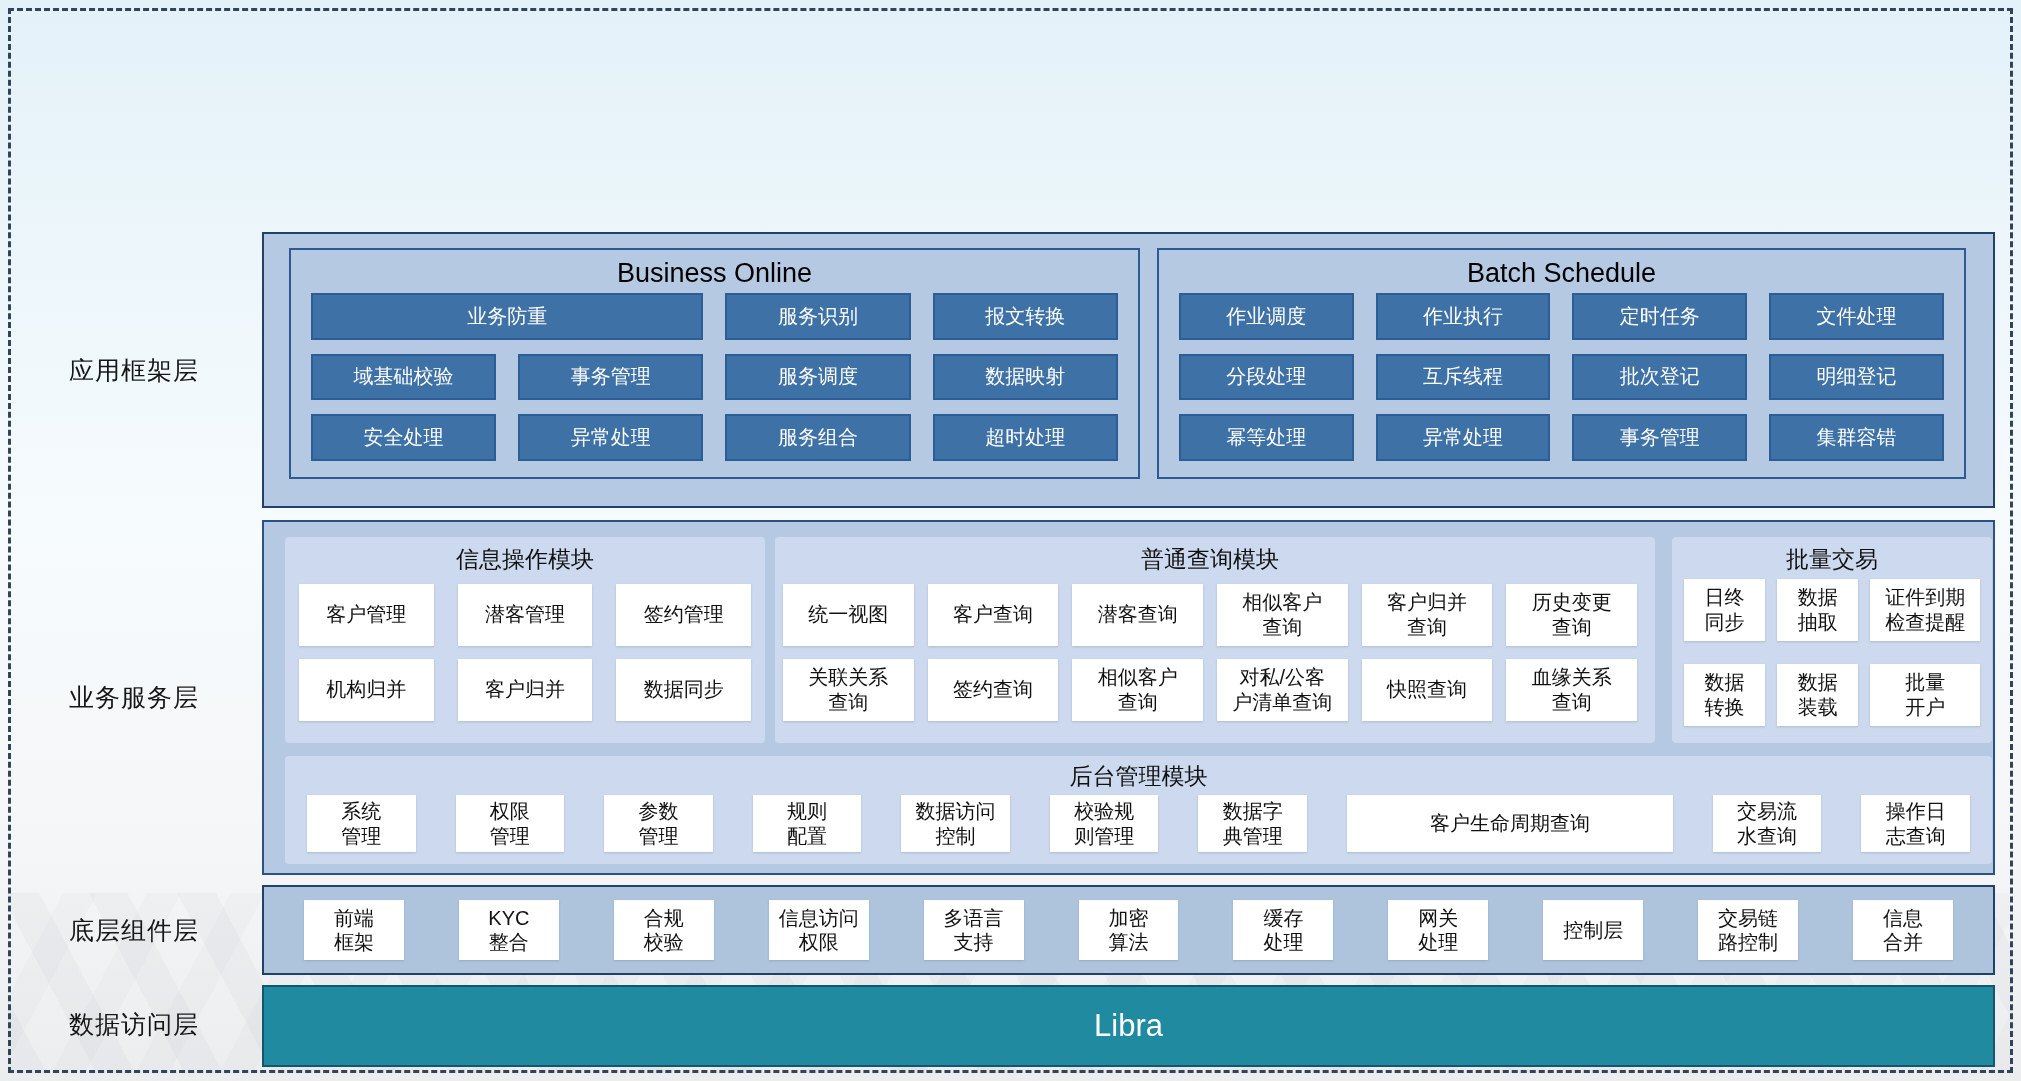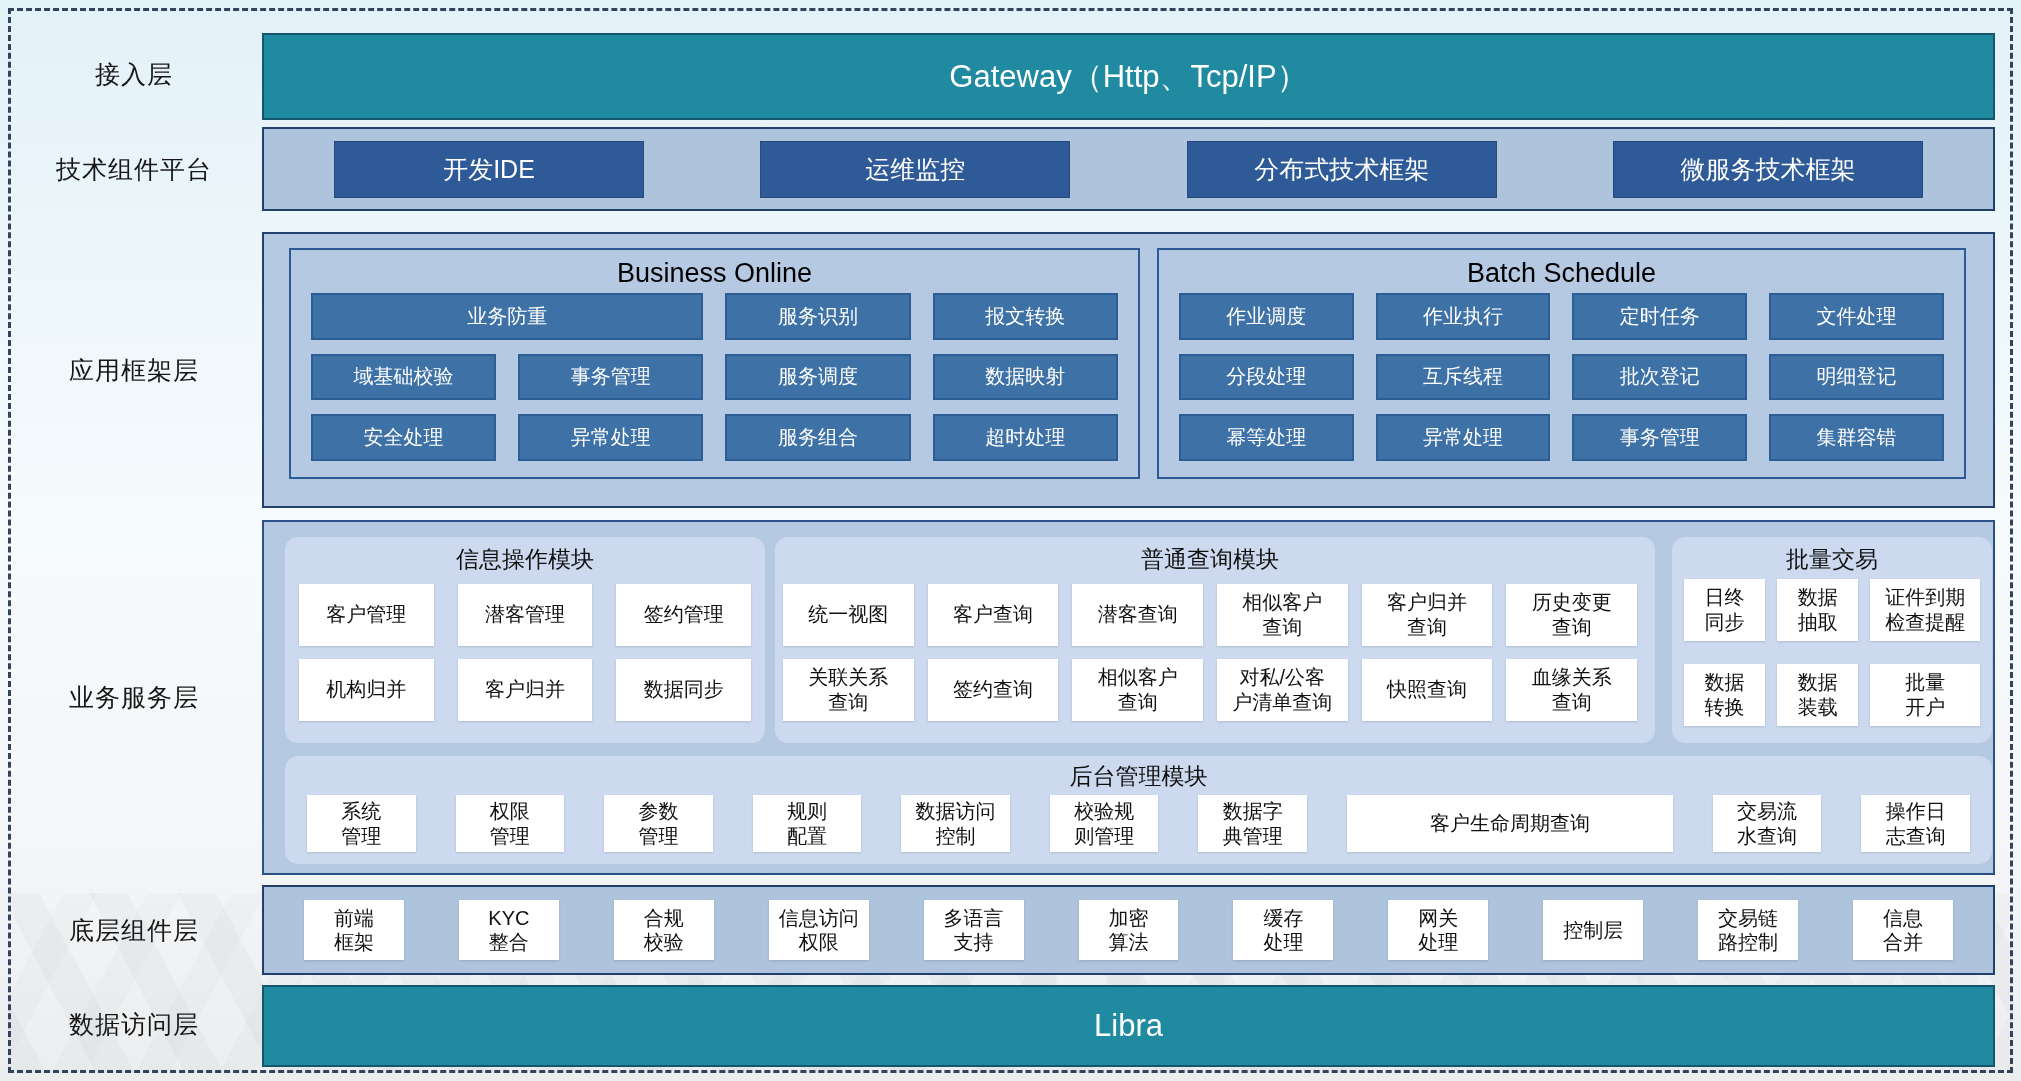--- a/index.html
+++ b/index.html
@@ -55,21 +55,21 @@
   .fw-grid { flex:1; display:grid; grid-template-columns:repeat(4,1fr); gap:14px 22px; }
   .sbox {
     background:#3e71a6; border:2px solid #2c5e95; color:#fff; font-size:20px;
     display:flex; align-items:center; justify-content:center; box-sizing:border-box;
   }
   .span2 { grid-column:1 / span 2; }
 
   
   .svc-panel { background:#b5c9e3; border:2px solid #2b5186; position:relative; }
   .svc-sub {
-    position:absolute; background:#ccd9ee; border-radius:13px; box-sizing:border-box;
+    position:absolute; background:#ccd9ee; border-radius:4px; box-sizing:border-box;
     padding:6px 14px 14px; display:flex; flex-direction:column;
   }
   .svc-title { text-align:center; font-size:23px; color:#111; height:32px; line-height:32px; }
   .svc-grid { flex:1; display:grid; gap:13px 24px; align-content:center; }
   #info-panel  { left:21px;   top:15px;  width:480px; height:206px; }
   #info-panel .svc-grid { grid-template-columns:repeat(3,1fr); grid-template-rows:repeat(2,62px); }
   #query-panel { left:511px;  top:15px;  width:880px; height:206px; padding-left:8px; padding-right:18px; }
   #query-panel .svc-grid { grid-template-columns:repeat(6,1fr); grid-template-rows:repeat(2,62px); gap:13px 14px; }
   #trade-panel { left:1408px; top:15px;  width:320px; height:206px; padding-left:12px; padding-right:12px; }
   #trade-panel .svc-grid { grid-template-columns:1fr 1fr 1.35fr; grid-template-rows:repeat(2,62px); gap:23px 12px; }
@@ -101,36 +101,21 @@
   #layer-access .content, #layer-tech .content, #layer-fw .content,
   #layer-svc .content, #layer-base .content, #layer-data .content { height:100%; }
 </style>
 </head>
 <body>
 
 <div class="canvas">
   <div class="bg-cubes"></div>
   <div class="frame"></div>
 
-  <div class="layer" id="layer-access">
-    <div class="layer-label">接入层</div>
-    <div class="content">
-      <div class="teal-bar" style="height:100%;">Gateway（Http、Tcp/IP）</div>
-    </div>
-  </div>
-
-  <div class="layer" id="layer-tech">
-    <div class="layer-label">技术组件平台</div>
-    <div class="content tech-panel">
-      <div class="tech-btn">开发IDE</div>
-      <div class="tech-btn">运维监控</div>
-      <div class="tech-btn">分布式技术框架</div>
-      <div class="tech-btn">微服务技术框架</div>
-    </div>
-  </div>
+
 
   <div class="layer" id="layer-fw">
     <div class="layer-label">应用框架层</div>
     <div class="content fw-panel">
       <div class="fw-sub fw-online">
         <div class="fw-title">Business Online</div>
         <div class="fw-grid">
           <div class="sbox span2">业务防重</div>
           <div class="sbox">服务识别</div>
           <div class="sbox">报文转换</div>

